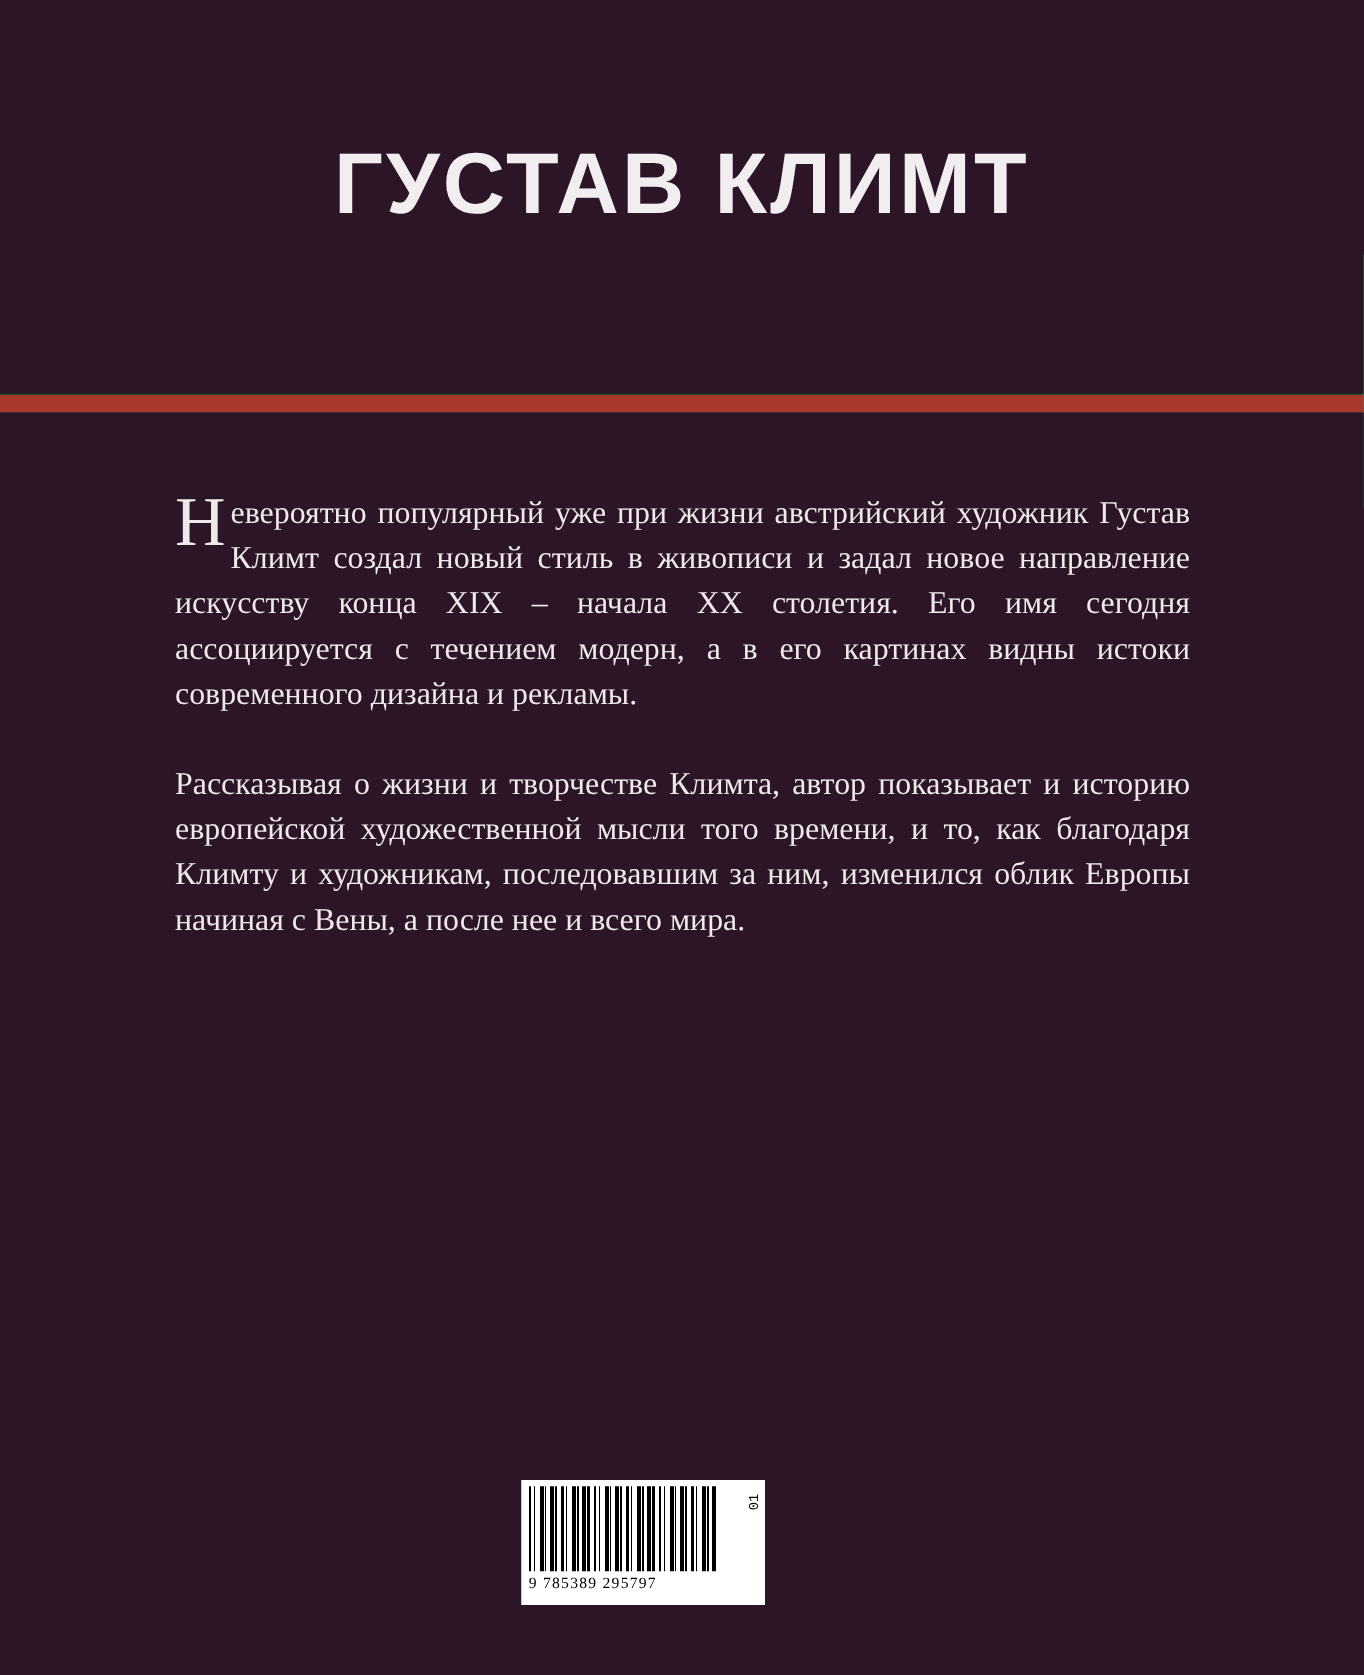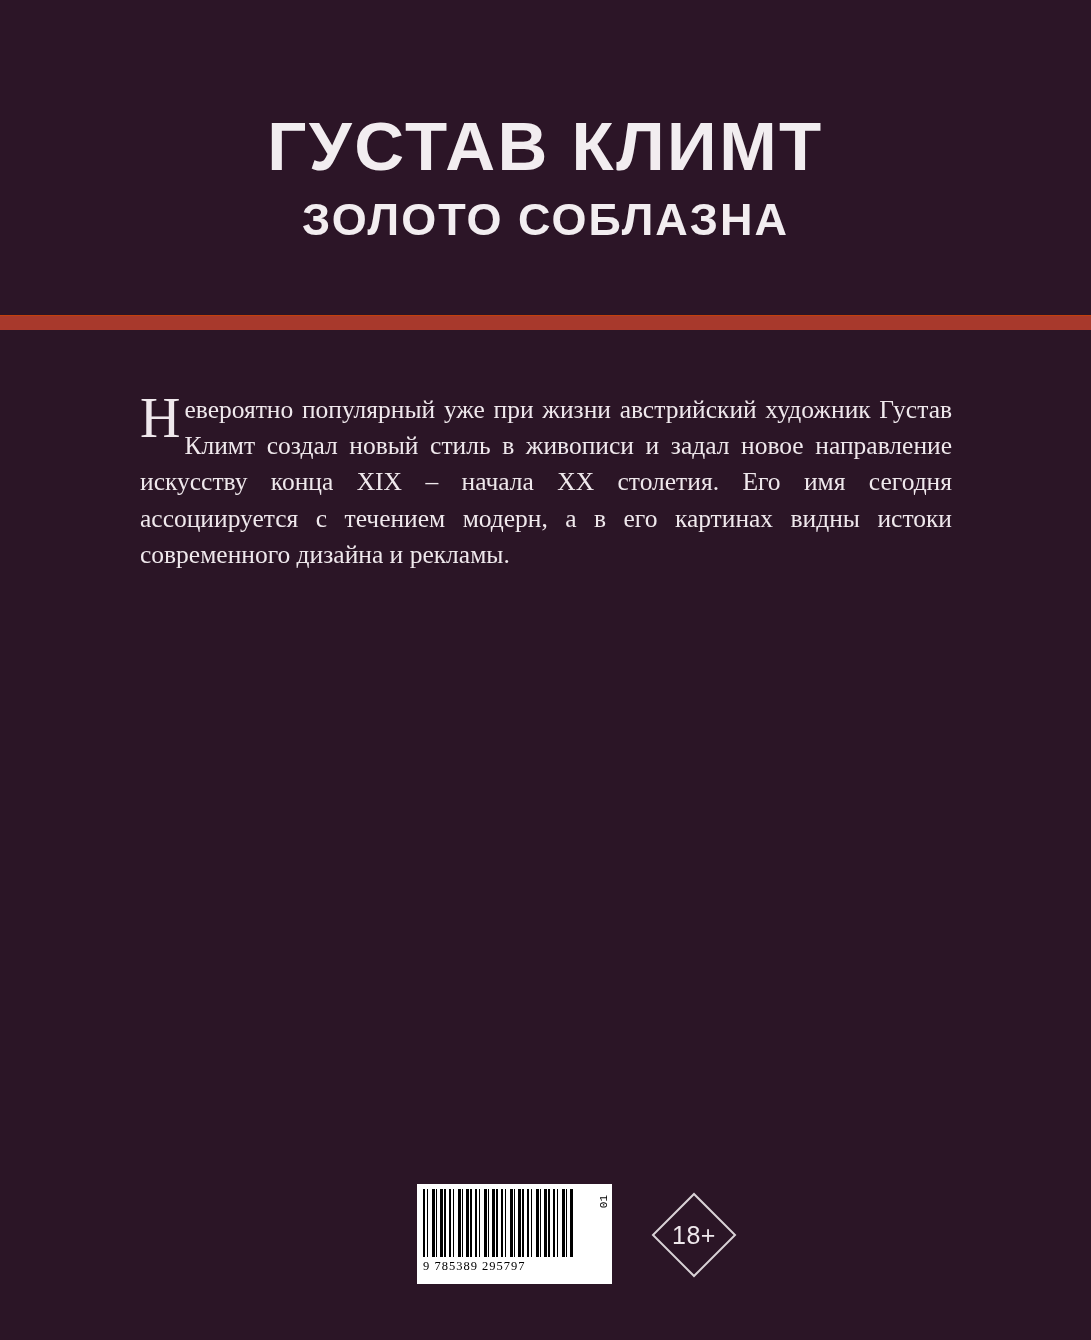--- a/index.html
+++ b/index.html
@@ -13,21 +13,21 @@
     font-family: "Liberation Sans", sans-serif;
     overflow: hidden;
   }
 
   .book-back-cover {
     position: absolute;
     left: 0;
     top: 0;
     width: 1091px;
     height: 1340px;
-    background: #c2410c;
+    background: #14532d;
     overflow: hidden;
   }
 
   
   .title-band {
     position: absolute;
     left: 0;
     top: 0;
     width: 1091px;
     height: 315px;
@@ -214,42 +214,38 @@
   }
 </style>
 </head>
 <body>
 
 <div class="book-back-cover">
 
   <div class="title-band">
     <div class="title-block">
       <div class="main-title">ГУСТАВ КЛИМТ</div>
-      <div class="subtitle">ЗОЛОТО СОБЛАЗНА</div>
     </div>
   </div>
 
   <div class="red-rule"></div>
 
   <div class="body-area">
     <div class="blurb">
       <p class="first-par">Невероятно популярный уже при жизни австрийский художник Густав Климт создал новый стиль в живописи и задал новое направление искусству конца XIX – начала XX столетия. Его имя сегодня ассоциируется с течением модерн, а в его картинах видны истоки современного дизайна и рекламы.</p>
+      <p>Рассказывая о жизни и творчестве Климта, автор показывает и историю европейской художественной мысли того времени, и то, как благодаря Климту и художникам, последовавшим за ним, изменился облик Европы начиная с  Вены, а после нее и всего мира.</p>
     </div>
   </div>
 
   <div class="bottom-strip">
 
     <div class="barcode-box">
       <div class="barcode-bars"></div>
       <div class="barcode-digits">9 785389 295797</div>
       <div class="barcode-addon">
         <div class="barcode-addon-label">01</div>
       </div>
     </div>
 
-    <div class="age-rating">
-      <div class="age-diamond"></div>
-      <div class="age-label">18+</div>
-    </div>
 
   </div>
 
 </div>
 
 </body></html>

